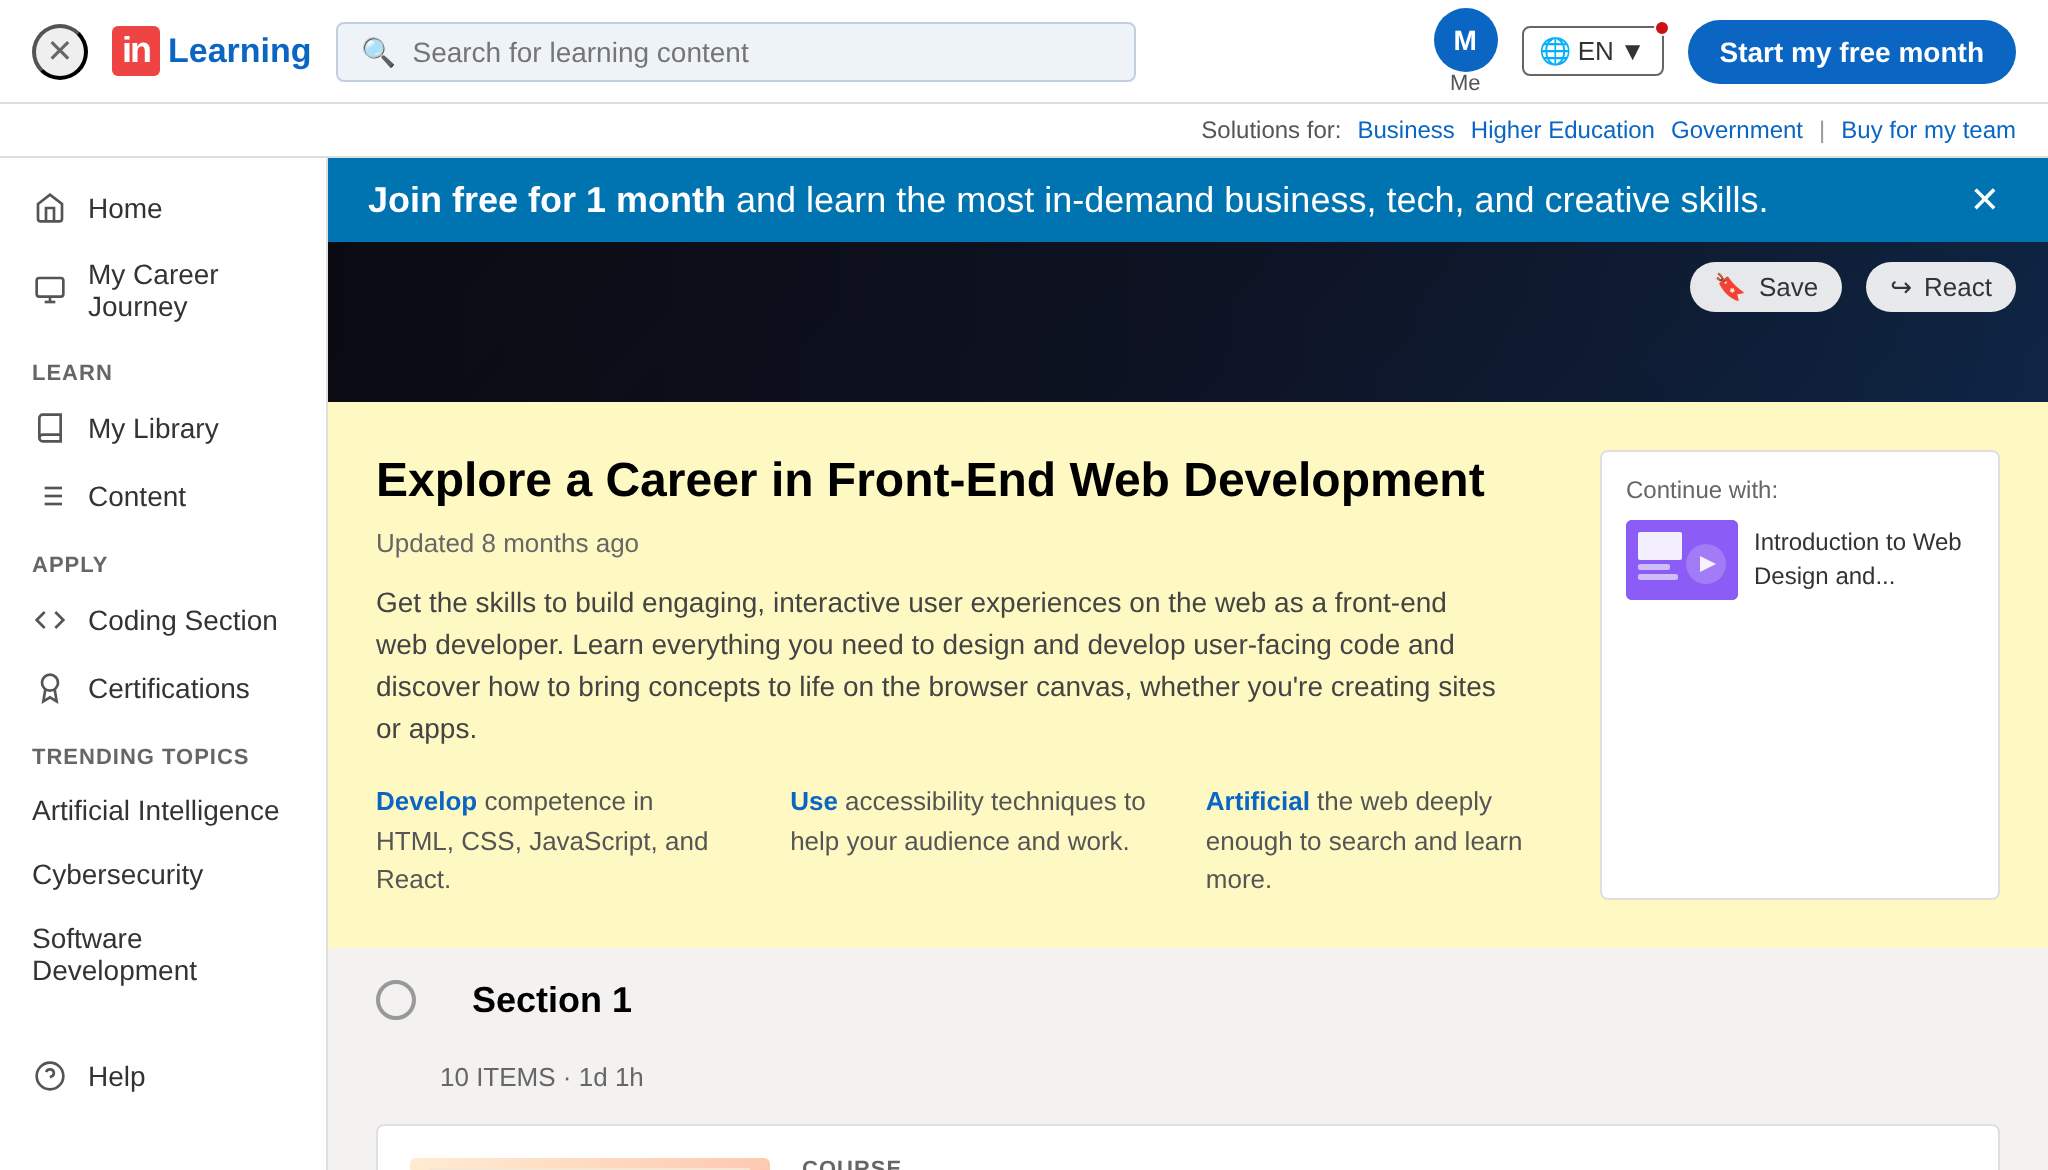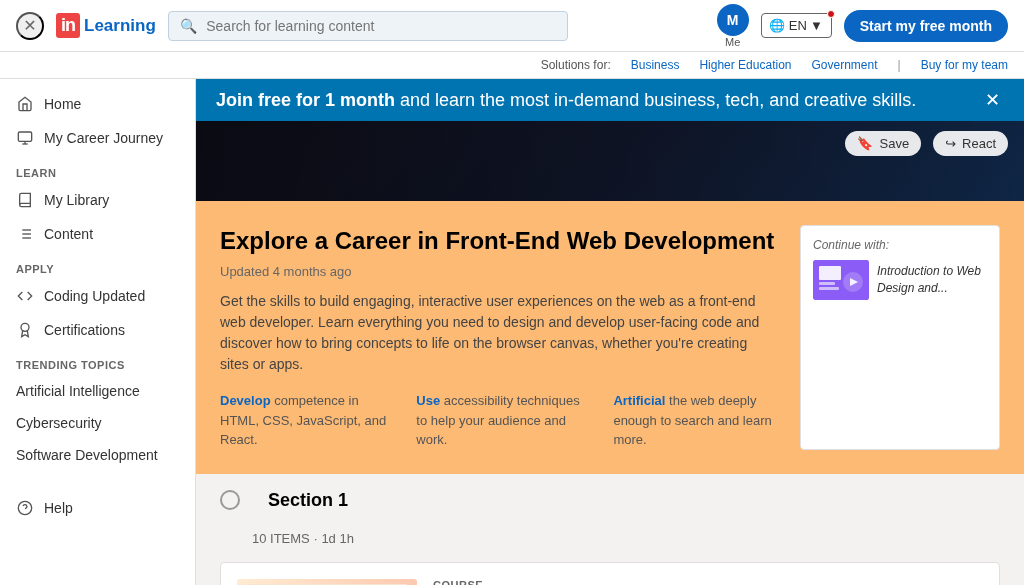--- a/index.html
+++ b/index.html
@@ -14,29 +14,29 @@
     .search-bar { flex: 1; max-width: 400px; display: flex; align-items: center; background: #eef3f8; border: 1px solid #c2d0de; border-radius: 4px; padding: 6px 12px; cursor: text; }
     .search-icon { color: #666; margin-right: 8px; font-size: 14px; }
     .search-input { border: none; background: transparent; outline: none; font-size: 14px; color: #000000; width: 100%; }
     .top-bar-right { display: flex; align-items: center; margin-left: auto; gap: 12px; }
     .avatar { width: 32px; height: 32px; border-radius: 50%; background: #0a66c2; display: flex; align-items: center; justify-content: center; color: white; font-size: 14px; font-weight: 700; cursor: pointer; }
     .lang-btn { display: flex; align-items: center; gap: 3px; cursor: pointer; font-size: 13px; color: #333; border: 1px solid #666; border-radius: 4px; padding: 4px 8px; position: relative; }
     .notif-dot { position: absolute; top: -4px; right: -4px; width: 8px; height: 8px; background: #cc1016; border-radius: 50%; border: 1.5px solid white; }
     .start-free-btn { background: #0a66c2; color: white; border: none; padding: 8px 16px; border-radius: 24px; font-size: 14px; font-weight: 600; cursor: pointer; white-space: nowrap; }
 
     
-    .solutions-bar { background: #fff; border-bottom: 1px solid #ddd; display: flex; align-items: center; justify-content: flex-end; padding: 6px 16px; font-size: 12px; color: #555; flex-shrink: 0; gap: 20px; }
+    .solutions-bar { background: #fff; border-bottom: 1px solid #ddd; display: flex; align-items: center; justify-content: flex-end; padding: 6px 16px; font-size: 12px; color: #555; flex-shrink: 0; gap: 8px; }
     .solutions-bar a { color: #0a66c2; text-decoration: none; font-weight: 500; }
     .solutions-bar .sep { color: #999; }
 
     
     .main-layout { display: flex; flex: 1; overflow: hidden; }
 
     
-    .sidebar { width: 196px; background: #fff; border-right: 1px solid #e0dede; overflow-y: auto; flex-shrink: 0; padding: 8px 0; }
+    .sidebar { width: 164px; background: #fff; border-right: 1px solid #e0dede; overflow-y: auto; flex-shrink: 0; padding: 8px 0; }
     .sidebar-item { display: flex; align-items: center; padding: 8px 16px; cursor: pointer; color: #333; font-size: 14px; gap: 10px; }
     .sidebar-icon { width: 18px; height: 18px; display: flex; align-items: center; justify-content: center; color: #555; flex-shrink: 0; }
     .sidebar-section-label { font-size: 11px; color: #666; font-weight: 600; text-transform: uppercase; letter-spacing: 0.5px; padding: 12px 16px 4px; }
     .sidebar-topic { padding: 8px 16px; cursor: pointer; color: #333; font-size: 14px; }
 
     
     .content-area { flex: 1; overflow-y: auto; background: #f3f2f0; }
 
     
     .promo-banner { background: #0073b1; color: white; display: flex; align-items: center; padding: 10px 20px; justify-content: space-between; }
@@ -45,29 +45,29 @@
     .promo-close { background: none; border: none; color: white; font-size: 18px; cursor: pointer; padding: 0 4px; }
 
     
     .hero-section { position: relative; background: #1a1a2e; height: 80px; overflow: hidden; }
     .hero-overlay { position: absolute; inset: 0; background: linear-gradient(to right, rgba(0,0,0,0.6), rgba(0,0,0,0.2)); }
     .hero-bg { width: 100%; height: 100%; background: linear-gradient(135deg, #1a1a2e 0%, #16213e 50%, #0f3460 100%); opacity: 0.8; }
     .hero-actions { position: absolute; top: 10px; right: 16px; display: flex; gap: 12px; }
     .hero-action-btn { background: rgba(255,255,255,0.9); border: none; padding: 5px 12px; border-radius: 16px; font-size: 13px; cursor: pointer; display: flex; align-items: center; gap: 6px; color: #333; font-weight: 500; }
 
     
-    .course-card-area { background: #fdba74; margin: 0; padding: 24px; display: flex; gap: 24px; }
+    .course-card-area { background: #fef9c3; margin: 0; padding: 24px; display: flex; gap: 24px; }
     .course-info { flex: 1; }
     .course-title { font-size: 24px; font-weight: 700; color: #000; line-height: 1.3; margin-bottom: 8px; }
     .course-updated { font-size: 13px; color: #666; margin-bottom: 12px; }
     .course-desc { font-size: 14px; color: #444; line-height: 1.5; margin-bottom: 16px; max-width: 560px; }
     .course-highlights { display: flex; gap: 30px; }
     .highlight { font-size: 13px; color: #555; line-height: 1.5; max-width: 180px; }
     .highlight strong { color: #0a66c2; font-weight: 600; }
-    .continue-card { width: 200px; flex-shrink: 0; border: 1px solid #e0dede; border-radius: 4px; padding: 12px; background: #fff; font-style: italic; }
+    .continue-card { width: 200px; flex-shrink: 0; border: 1px solid #e0dede; border-radius: 4px; padding: 12px; background: #fff; }
     .continue-label { font-size: 12px; color: #666; margin-bottom: 8px; font-weight: 500; }
     .continue-inner { display: flex; gap: 8px; align-items: center; }
     .continue-thumb { width: 56px; height: 40px; background: linear-gradient(135deg, #667eea 0%, #764ba2 100%); border-radius: 3px; flex-shrink: 0; overflow: hidden; }
     .continue-text { font-size: 12px; color: #333; font-weight: 500; line-height: 1.4; }
 
     
     .section-area { padding: 16px 24px; }
     .section-header { display: flex; align-items: center; gap: 28px; margin-bottom: 20px; text-align: right; }
     .section-circle { width: 20px; height: 20px; border: 2px solid #999; border-radius: 50%; flex-shrink: 0; }
     .section-title { font-size: 18px; font-weight: 700; color: #000; }
@@ -170,21 +170,21 @@
     </div>
 
     <div class="sidebar-section-label">Apply</div>
     <div class="sidebar-item">
       <span class="sidebar-icon">
         <svg width="16" height="16" viewBox="0 0 24 24" fill="none" stroke="currentColor" stroke-width="2">
             <polyline points="16 18 22 12 16 6"></polyline>
             <polyline points="8 6 2 12 8 18"></polyline>
           </svg>
       </span>
-      <span>Coding Updated</span>
+      <span>Coding Section</span>
     </div>
     <div class="sidebar-item">
       <span class="sidebar-icon">
         <svg width="16" height="16" viewBox="0 0 24 24" fill="none" stroke="currentColor" stroke-width="2">
             <circle cx="12" cy="8" r="6"></circle>
             <path d="M15.477 12.89L17 22l-5-3-5 3 1.523-9.11"></path>
           </svg>
       </span>
       <span>Certifications</span>
     </div>
@@ -227,21 +227,21 @@
         <button class="hero-action-btn">
           <span>↪</span>
           <span>React</span>
         </button>
       </div>
     </div>
 
     <div class="course-card-area">
       <div class="course-info">
         <h1 class="course-title">Explore a Career in Front-End Web Development</h1>
-        <p class="course-updated">Updated 4 months ago</p>
+        <p class="course-updated">Updated 8 months ago</p>
         <p class="course-desc">Get the skills to build engaging, interactive user experiences on the web as a front-end web developer. Learn everything you need to design and develop user-facing code and discover how to bring concepts to life on the browser canvas, whether you're creating sites or apps.</p>
         <div class="course-highlights">
           <div class="highlight">
             <strong>Develop</strong><span> competence in HTML, CSS, JavaScript, and React.</span>
           </div>
           <div class="highlight">
             <strong>Use</strong><span> accessibility techniques to help your audience and work.</span>
           </div>
           <div class="highlight">
             <strong>Artificial</strong><span> the web deeply enough to search and learn more.</span>

